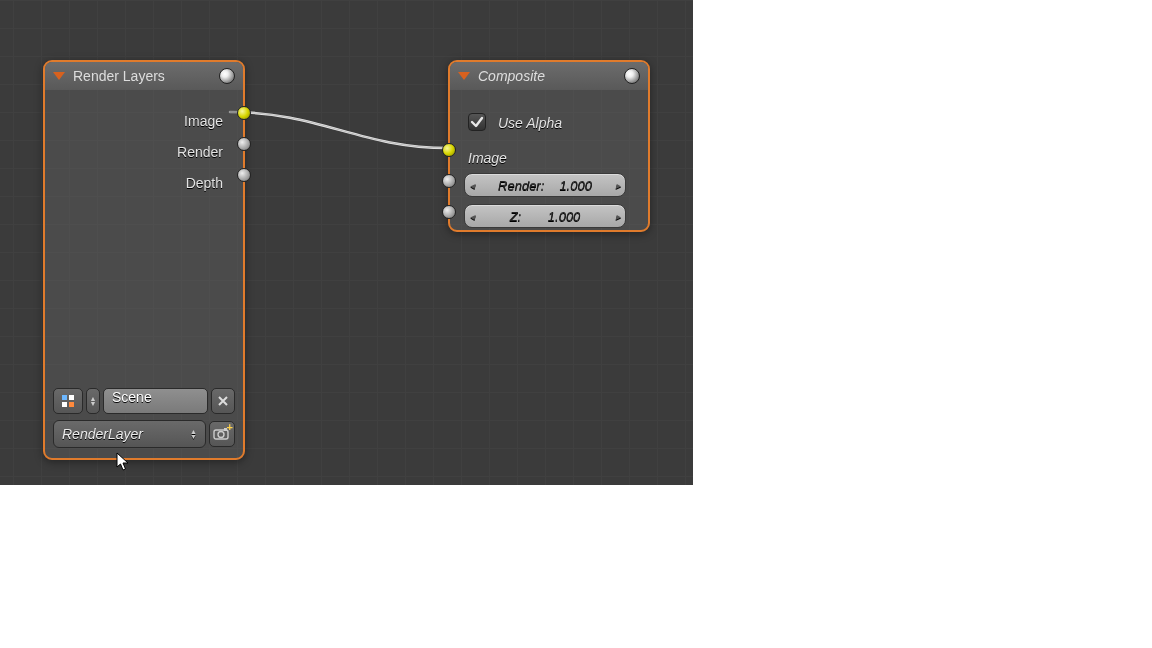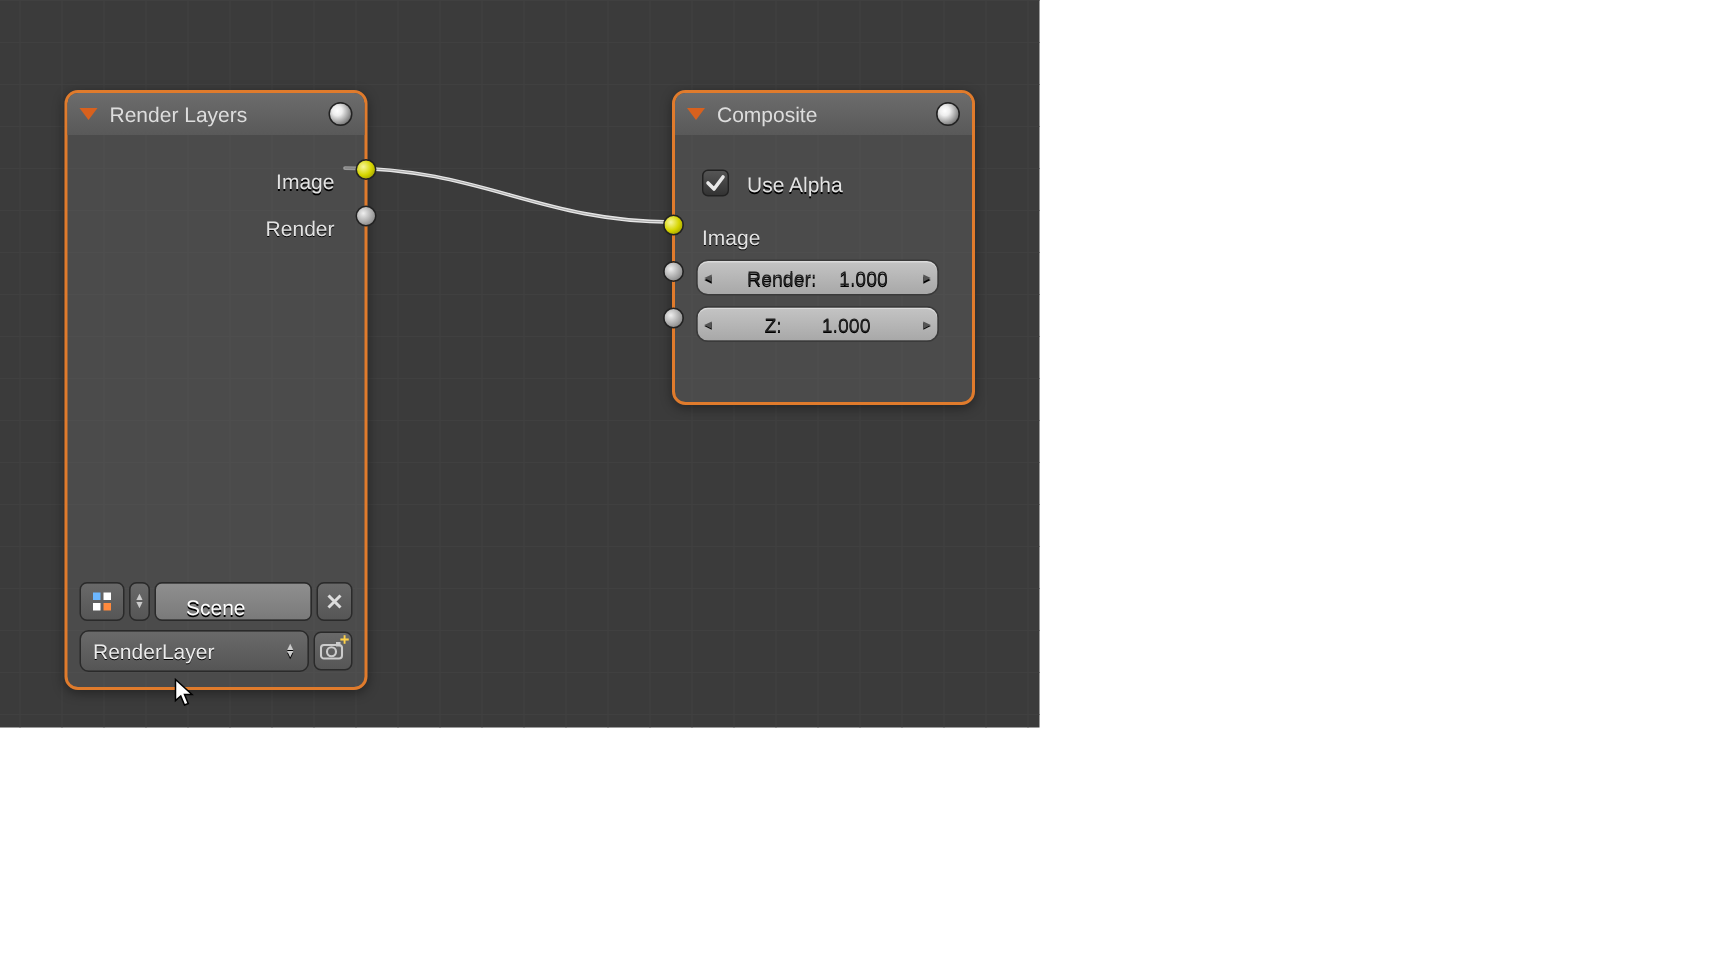--- a/index.html
+++ b/index.html
@@ -69,26 +69,26 @@
   .footer-row { display: flex; gap: 3px; padding: 4px 8px; align-items: center; }
   .iconbtn {
     height: 26px; border: 1px solid #2a2a2a; border-radius: 5px;
     background: linear-gradient(#696969,#565656);
     display: inline-flex; align-items: center; justify-content: center;
     color: #ddd; font-size: 12px;
   }
   .textfield {
     flex: 1; height: 26px; border: 1px solid #2a2a2a; border-radius: 5px;
     background: linear-gradient(#8f8f8f,#7a7a7a);
-    color: #fdfdfd; display: flex; align-items: flex-end; padding: 0 20px; font-size: 14px; text-shadow: 0 1px 0 #000;
+    color: #fdfdfd; display: flex; align-items: flex-start; padding: 0 8px; font-size: 14px; text-shadow: 0 1px 0 #000;
   }
   .bigselect {
     flex: 1; height: 28px; border: 1px solid #2a2a2a; border-radius: 6px;
     background: linear-gradient(#6a6a6a,#555);
-    color: #ececec; display: flex; align-items: center; justify-content: space-between; padding: 0 8px; font-size: 14px; text-shadow: 0 1px 0 #000;
+    color: #ececec; display: flex; align-items: center; justify-content: space-between; padding: 0 8px; font-size: 14px; text-shadow: 0 1px 0 #000; font-style: italic;
   }
   .updown { display:inline-flex; flex-direction:column; line-height:4px; font-size:7px; color:#ccc; gap:1px; }
   svg.wire { position: absolute; left:0; top:0; pointer-events:none; }
   .cursor { position:absolute; width:14px; height:20px; }
 </style>
 </head>
 <body>
 
 <div class="editor">
 
@@ -104,20 +104,24 @@
       <span class="preview-dot"></span>
     </div>
     <div class="node-body" style="padding-top:8px;">
       <div class="out-row">
         <span>Image</span>
         <span class="socket out yellow" style="top:16px;"></span>
       </div>
       <div class="out-row">
         <span>Render</span>
         <span class="socket out" style="top:47px;"></span>
+      </div>
+      <div class="out-row">
+        <span>Depth</span>
+        <span class="socket out" style="top:78px;"></span>
       </div>
     </div>
 
     <div style="position:absolute; bottom:6px; left:0; right:0;">
       <div class="footer-row">
         <div class="iconbtn" style="width:30px;">
           <svg width="16" height="16" viewBox="0 0 16 16">
               <rect x="2" y="2" width="5" height="5" fill="#6cb7ff"></rect>
               <rect x="9" y="2" width="5" height="5" fill="#fff"></rect>
               <rect x="2" y="9" width="5" height="5" fill="#fff"></rect>
@@ -152,21 +156,21 @@
               <rect x="1" y="4" width="14" height="9" rx="2" fill="none" stroke="#ccc" stroke-width="1.4"></rect>
               <circle cx="8" cy="8.5" r="3" fill="none" stroke="#ccc" stroke-width="1.4"></circle>
               <rect x="11" y="2" width="3" height="3" fill="#ccc"></rect>
             </svg>
           <span style="position:absolute; right:1px; top:-1px; color:#ffd24a; font-size:11px; font-weight:bold;">+</span>
         </div>
       </div>
     </div>
   </div>
 
-  <div class="node" style="left:448px; top:60px; width:202px; height:210px;">
+  <div class="node" style="left:448px; top:60px; width:202px; height:172px;font-style:italic;">
     <div class="node-header">
       <span class="collapse-tri"></span>
       <span>Composite</span>
       <span class="preview-dot"></span>
     </div>
     <div class="node-body" style="padding:10px 22px 8px 14px;">
       <div class="in-row" style="padding-left:4px;">
         <span class="checkbox">
           <svg viewBox="0 0 14 14">
               <path d="M2 7 L6 11 L12 3" stroke="#e8e8e8" stroke-width="2.4" fill="none" stroke-linecap="round" stroke-linejoin="round"></path>

